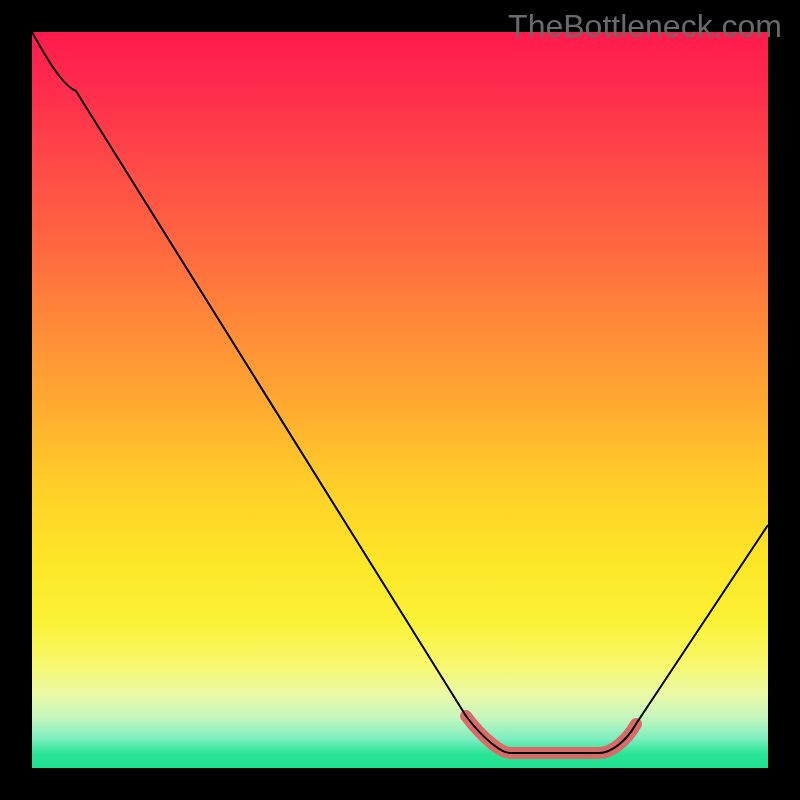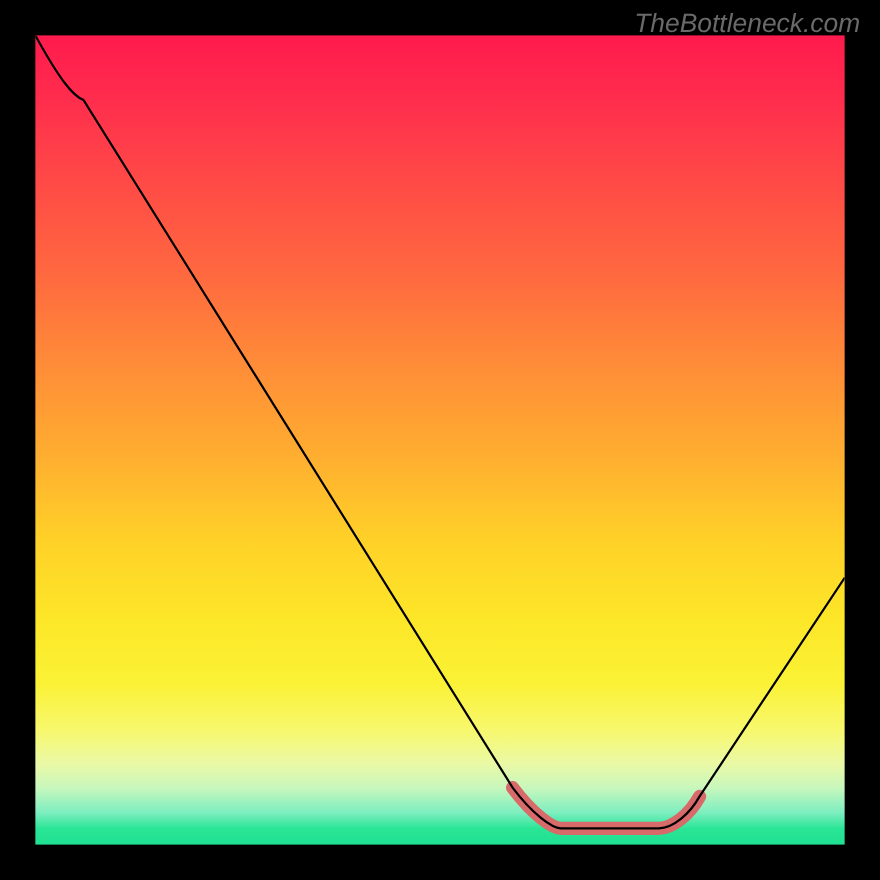--- a/index.html
+++ b/index.html
@@ -1,17 +1,17 @@
 <!DOCTYPE html>
 <html><head>
 <meta charset="utf-8">
 <style>
   * { margin: 0; padding: 0; box-sizing: border-box; }
   body { width: 800px; height: 800px; background: #000; position: relative; font-family: Arial, sans-serif; }
-  .watermark { position: absolute; top: 8px; right: 18px; color: #6a6a6a; font-size: 24px; font-weight: 500; z-index: 10; font-style: italic; }
+  .watermark { position: absolute; top: 8px; right: 18px; color: #6a6a6a; font-size: 32px; font-weight: 500; z-index: 10; }
   .outer { position: absolute; top: 0; left: 0; width: 800px; height: 800px; background: #000; }
   .inner-wrap { position: absolute; top: 32px; left: 32px; width: 736px; height: 736px; overflow: hidden; }
   .gradient { width: 100%; height: 100%; background: linear-gradient(to bottom,
       #ff1a4d 0%,
       #ff2d4d 8%,
       #ff4747 17%,
       #ff6a3f 30%,
       #ff8a38 40%,
       #ffae30 52%,
       #ffd028 62%,

